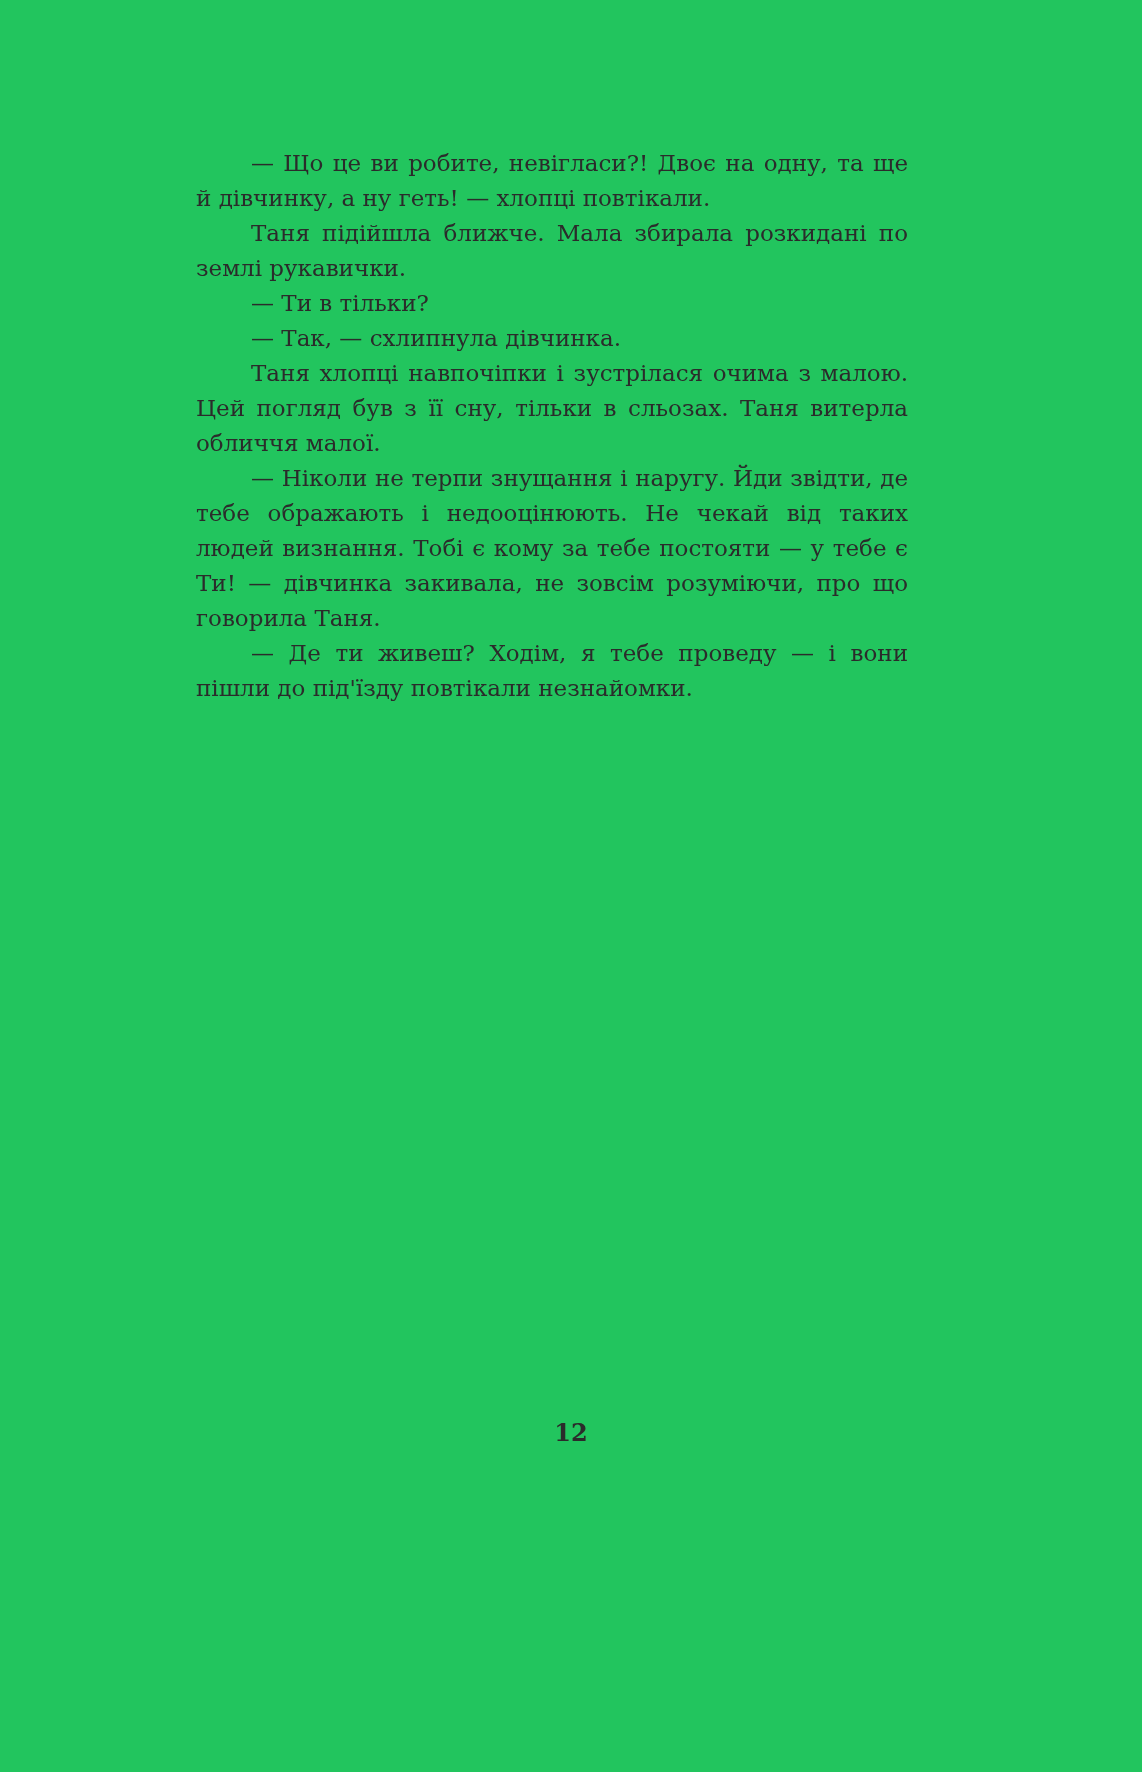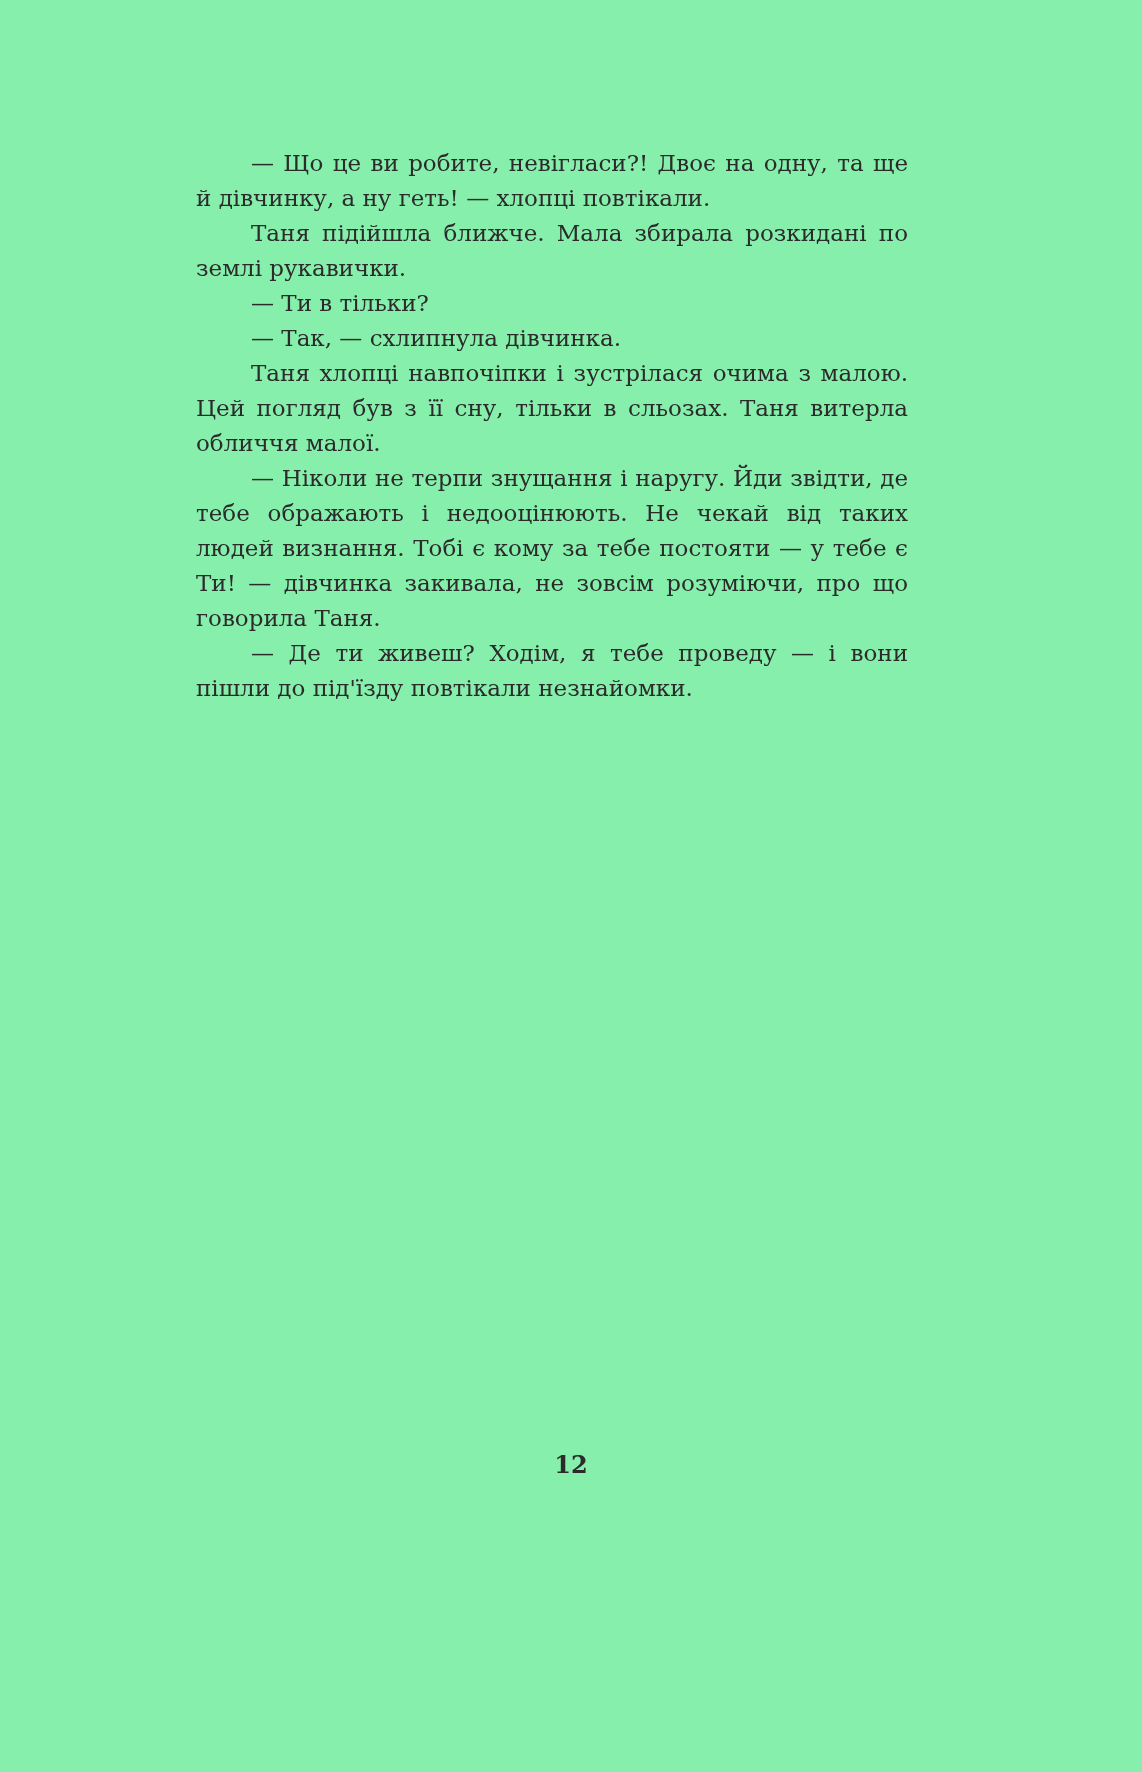--- a/index.html
+++ b/index.html
@@ -4,21 +4,21 @@
   <style>
     html, body {
       margin: 0;
       padding: 0;
       background: #ffffff;
     }
     .book-page {
       position: relative;
       width: 1142px;
       height: 1772px;
-      background: #86efac;
+      background: #22c55e;
       overflow: hidden;
       font-family: "DejaVu Serif", "Liberation Serif", serif;
       color: #2b2b2b;
     }
     .text-block {
       position: absolute;
       left: 196px;
       top: 146px;
       width: 712px;
       font-size: 23px;
@@ -34,21 +34,20 @@
     }
     .page-number {
       position: absolute;
       left: 0;
       width: 100%;
       top: 1418px;
       text-align: center;
       font-size: 24px;
       font-weight: bold;
       color: #2b2b2b;
-      margin-top: 32px;
     }
   </style>
 </head>
 <body>
 
 <div class="book-page">
   <div class="text-block">
     <p>— Що це ви робите, невігласи?! Двоє на одну, та ще й дівчинку, а ну геть! — хлопці повтікали.</p>
     <p>Таня підійшла ближче. Мала збирала розкидані по землі рукавички.</p>
     <p>— Ти в тільки?</p>

